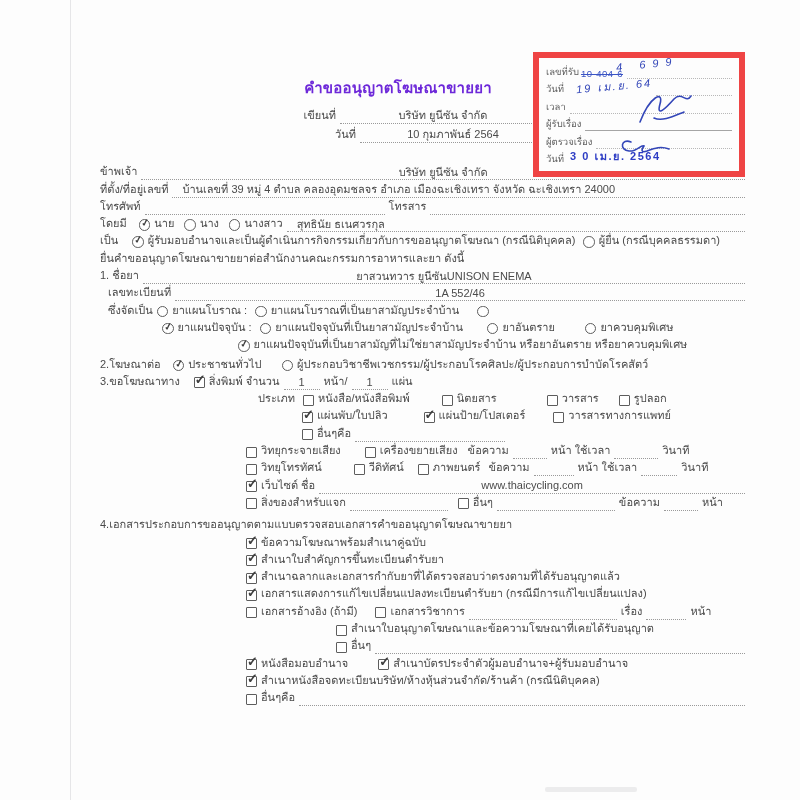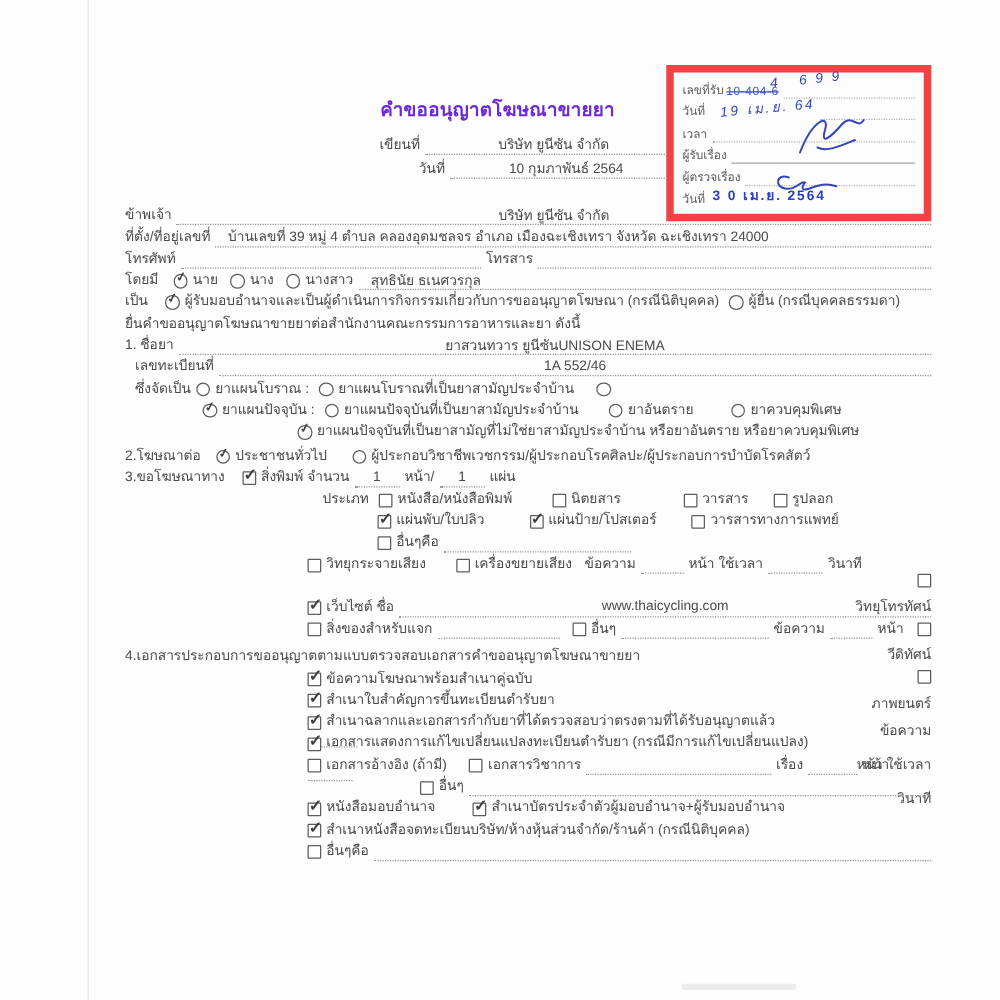--- a/index.html
+++ b/index.html
@@ -245,21 +245,21 @@
         <span class="lbl" style="margin-left: 6px;">ข้อความ</span>
         <span class="fill" style="width: 34px;">
           <span class="fill-v"></span>
         </span>
         <span class="lbl">หน้า ใช้เวลา</span>
         <span class="fill" style="width: 44px;">
           <span class="fill-v"></span>
         </span>
         <span class="lbl">วินาที</span>
       </div>
-      <div class="line" style="padding-left: 146px; flex-direction: column;">
+      <div class="line" style="padding-left: 146px;">
         <span class="cb"></span>
         <span class="lbl">วิทยุโทรทัศน์</span>
         <span class="cb" style="margin-left: 28px;"></span>
         <span class="lbl">วีดิทัศน์</span>
         <span class="cb" style="margin-left: 10px;"></span>
         <span class="lbl">ภาพยนตร์</span>
         <span class="lbl" style="margin-left: 4px;">ข้อความ</span>
         <span class="fill" style="width: 40px;">
           <span class="fill-v"></span>
         </span>
@@ -331,20 +331,24 @@
           <span class="fill-v"></span>
         </span>
         <span class="lbl">เรื่อง</span>
         <span class="fill" style="width: 40px;">
           <span class="fill-v"></span>
         </span>
         <span class="lbl">หน้า</span>
       </div>
       <div class="line" style="padding-left: 236px;">
         <span class="cb"></span>
+        <span class="lbl">สำเนาใบอนุญาตโฆษณาและข้อความโฆษณาที่เคยได้รับอนุญาต</span>
+      </div>
+      <div class="line" style="padding-left: 236px;">
+        <span class="cb"></span>
         <span class="lbl">อื่นๆ</span>
         <span class="fill grow">
           <span class="fill-v"></span>
         </span>
       </div>
       <div class="line" style="padding-left: 146px;">
         <span class="cb">
           <span class="mark">✓</span>
         </span>
         <span class="lbl">หนังสือมอบอำนาจ</span>

